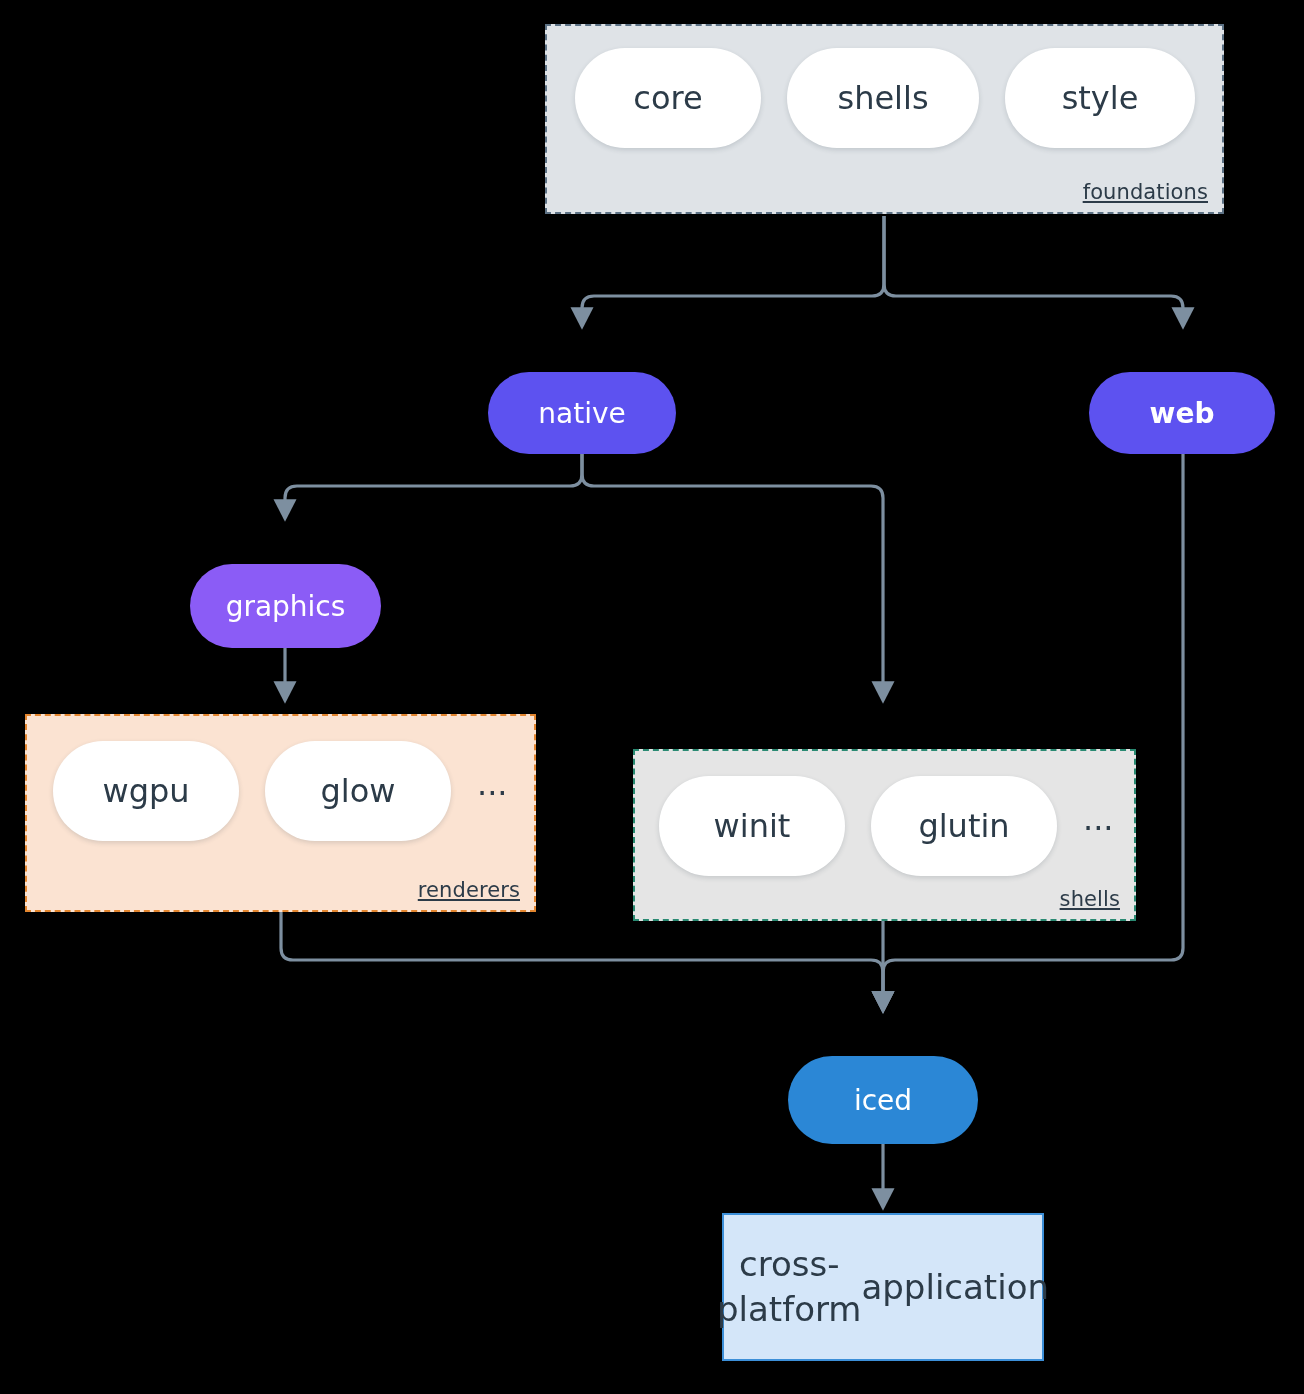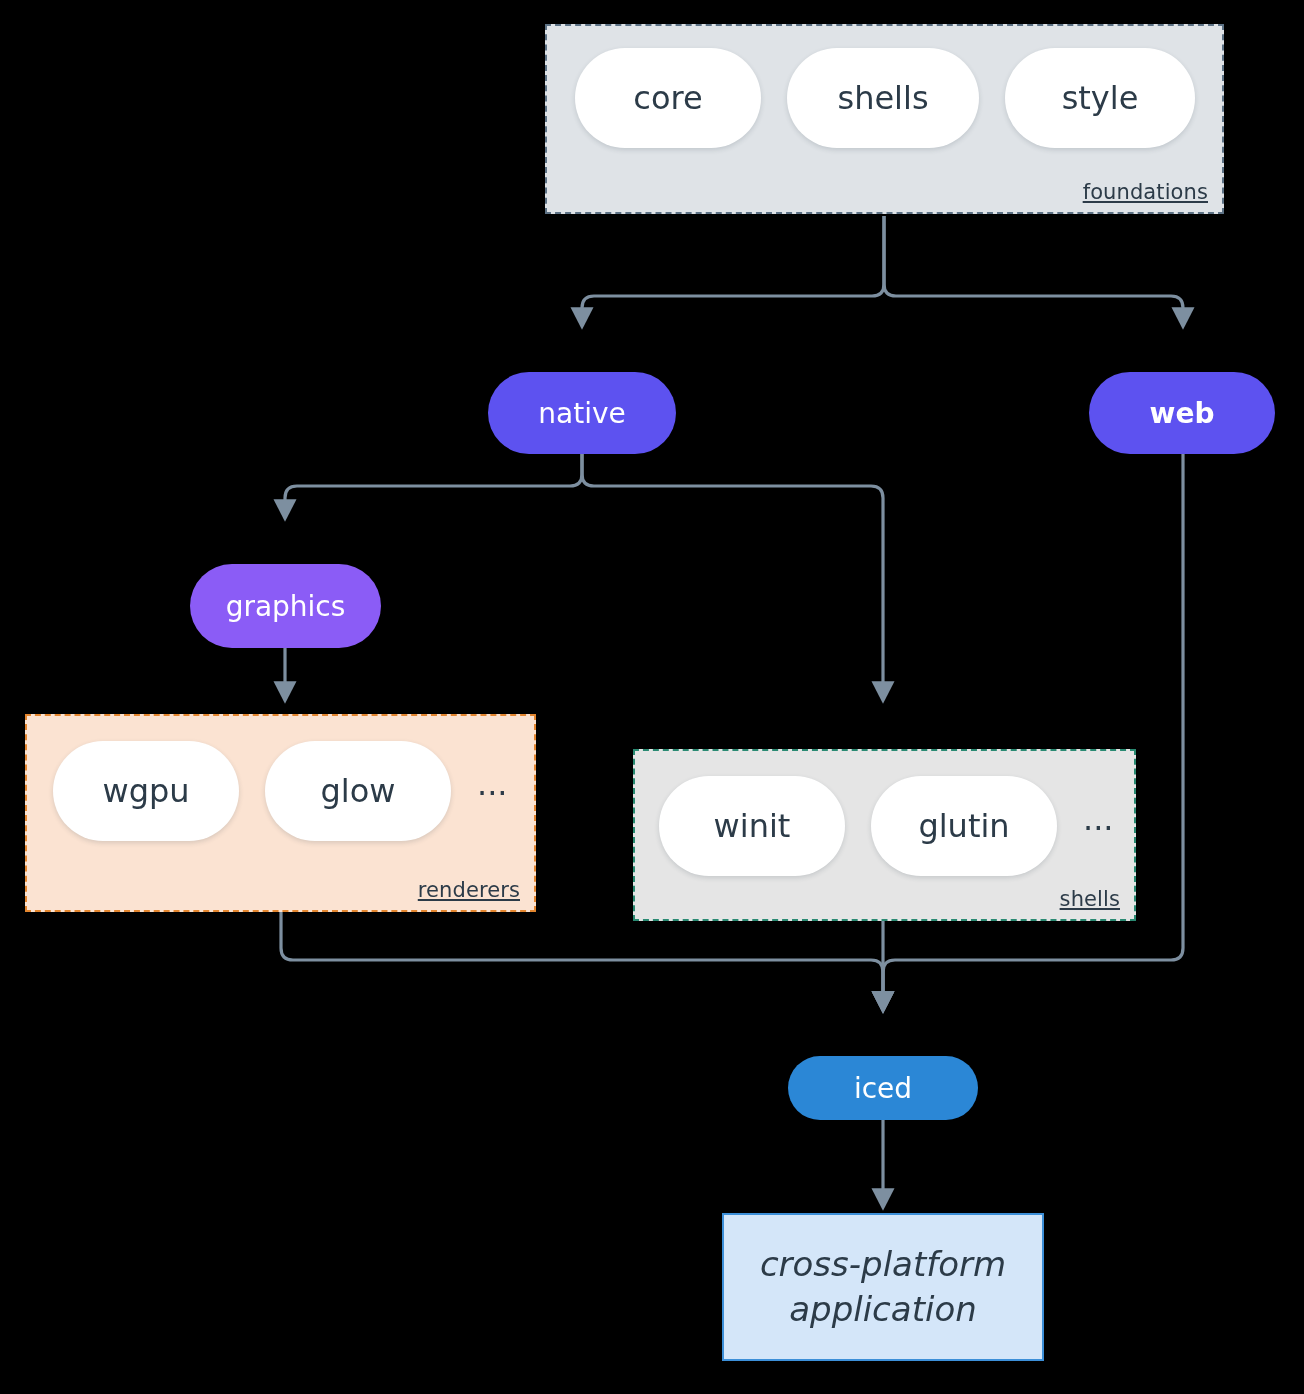--- a/index.html
+++ b/index.html
@@ -86,44 +86,42 @@
     font-size: 28px;
     white-space: nowrap;
     margin-top: 40px;
   }
 
   
   .rect-node {
     position: absolute;
     box-sizing: border-box;
     display: flex;
-    flex-direction: column;
     align-items: center;
     justify-content: center;
     border: 2px solid #3c8fd8;
     background: #d4e6f9;
     color: #2c3b48;
     font-size: 34px;
     line-height: 1.32;
     text-align: center;
-    font-style: italic;
   }
 
   
   #group-foundations { left: 545px;  top: 24px;  width: 679px;  height: 190px; background: #dfe3e7; border-color: #5d7285; }
   #items-foundations { left: 28px;   top: 22px; }
   #group-renderers   { left: 25px;   top: 706px; width: 511px;  height: 198px; background: #fbe3d2; border-color: #e3862f; margin-top: 8px; }
   #items-renderers   { left: 26px;   top: 25px; }
   #group-shells      { left: 633px;  top: 706px; width: 503px;  height: 172px; background: #e5e5e5; border-color: #2a8a72; margin-top: 43px; }
   #items-shells      { left: 24px;   top: 25px; }
 
   #node-native   { left: 488px;  top: 332px;  width: 188px; height: 82px;  background: #5d52f0; }
   #node-web      { left: 1089px; top: 332px;  width: 186px; height: 82px;  background: #5d52f0; font-weight: bold; }
   #node-graphics { left: 190px;  top: 524px;  width: 191px; height: 84px;  background: #8b5cf6; }
-  #node-iced     { left: 788px;  top: 1016px; width: 190px; height: 64px;  background: #2b87d6; }
+  #node-iced     { left: 788px;  top: 1016px; width: 190px; height: 88px;  background: #2b87d6; }
   #node-app      { left: 722px;  top: 1213px; width: 322px; height: 148px; }
 </style>
 </head>
 <body>
 
 <div id="canvas">
 
   <svg id="edges" viewBox="0 0 1304 1394" width="1304" height="1394">
     <defs>
       <marker id="arrowhead" markerWidth="9" markerHeight="9" refX="5.2" refY="4.5" orient="auto" markerUnits="strokeWidth">

